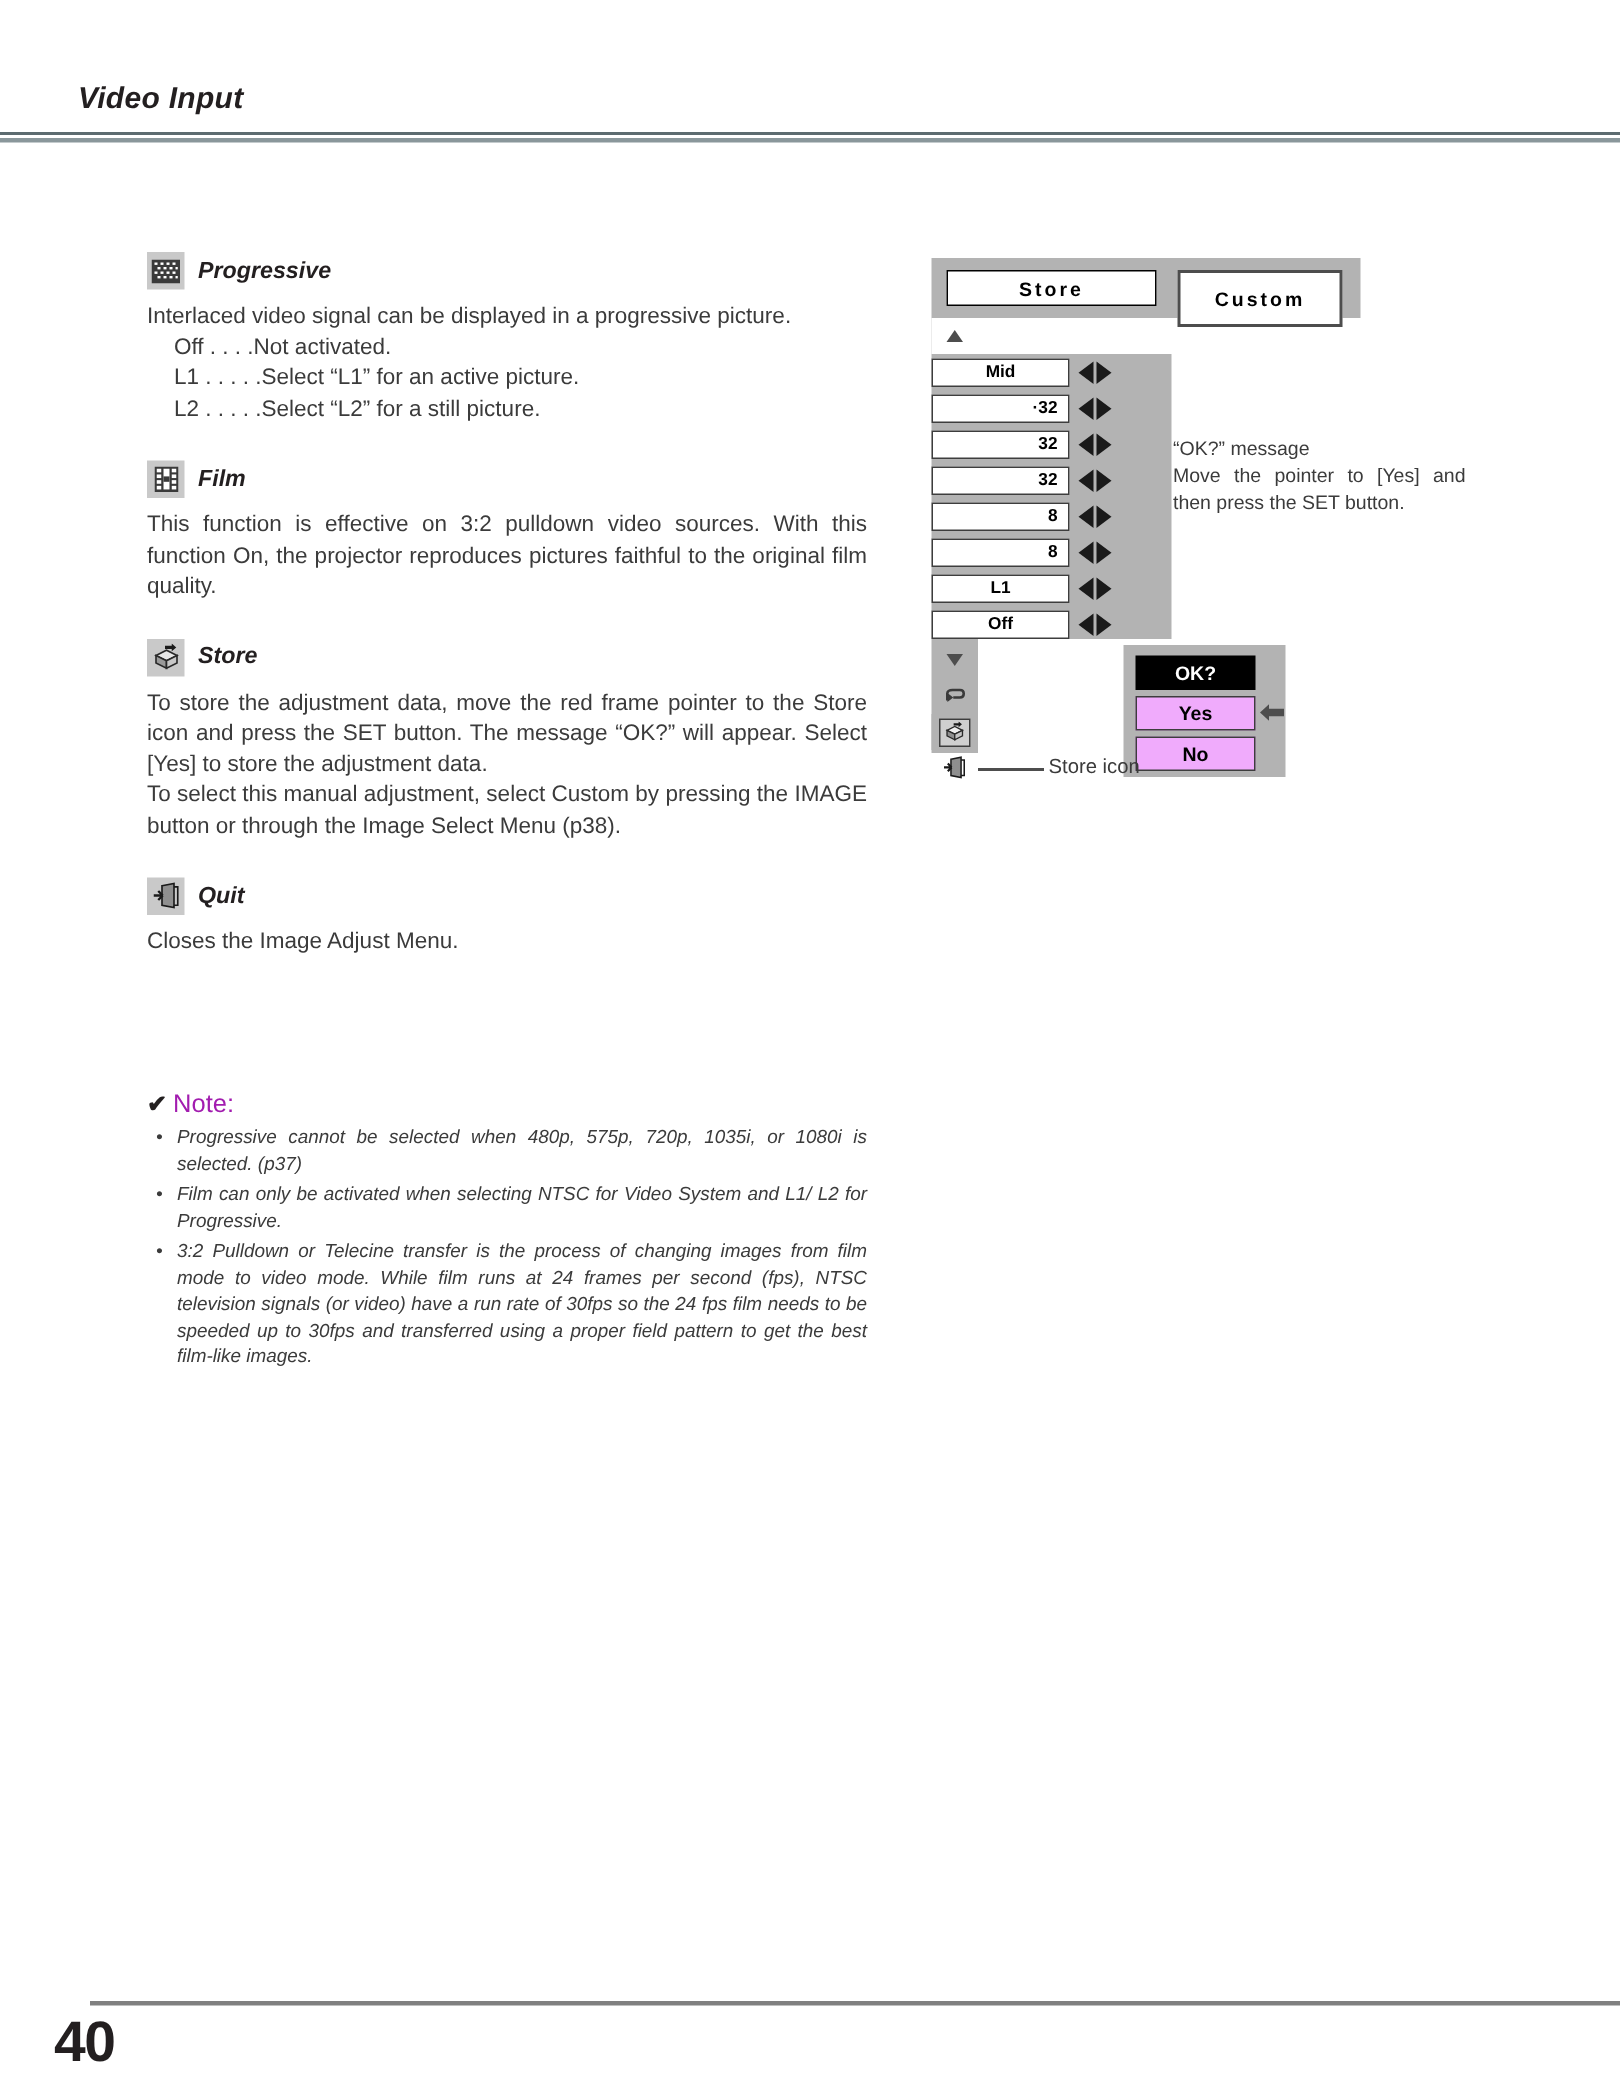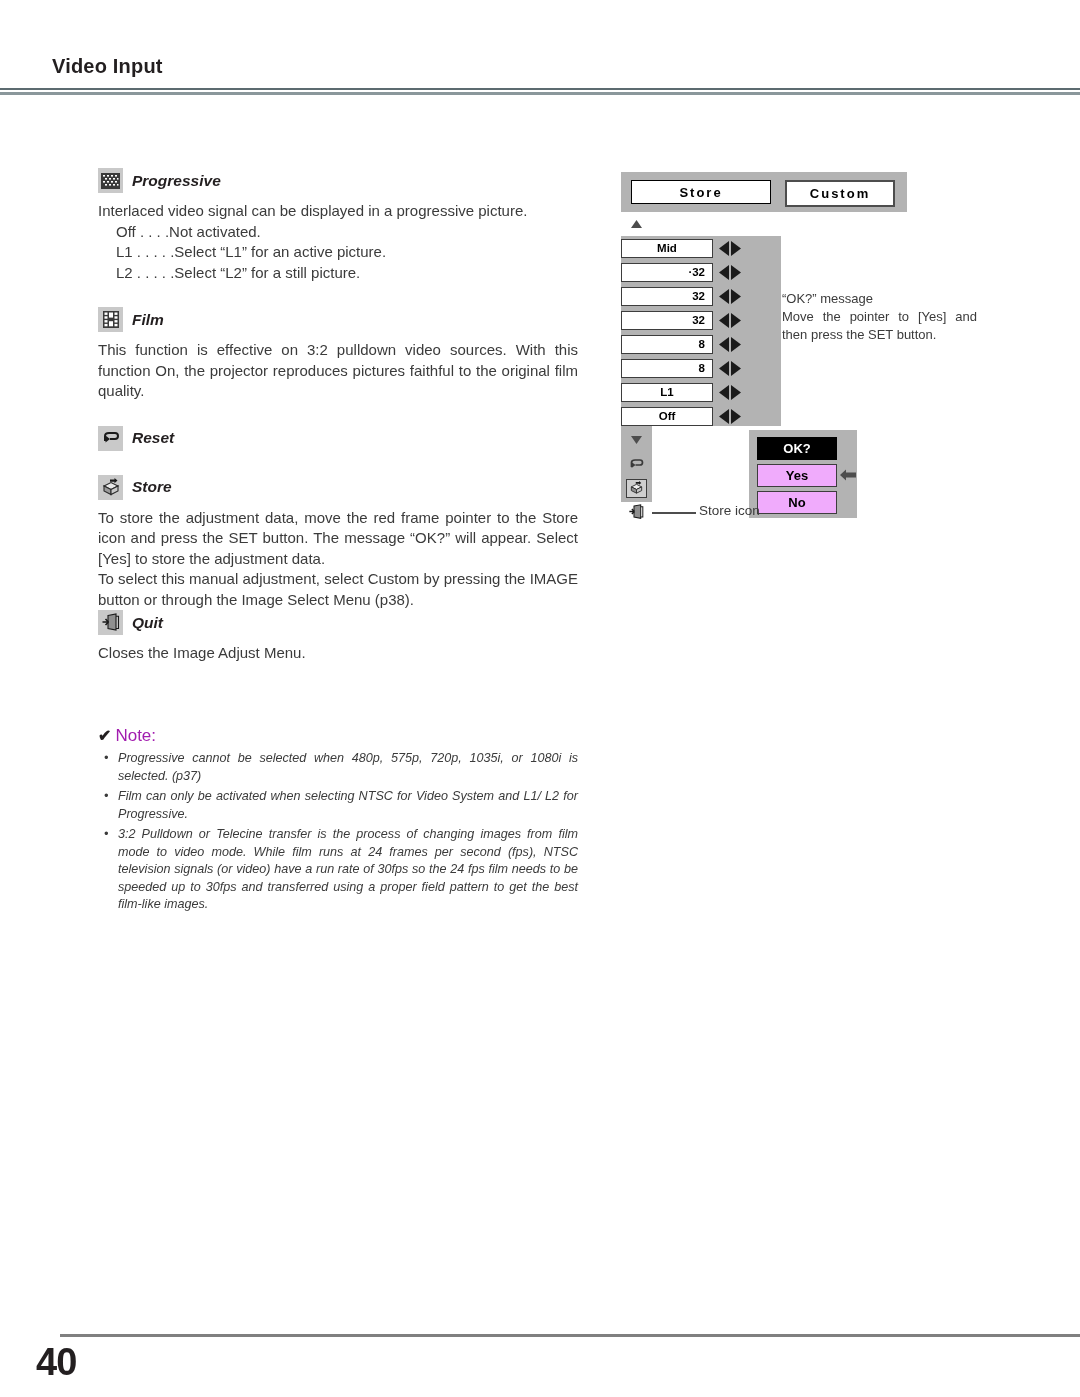--- a/index.html
+++ b/index.html
@@ -5,21 +5,21 @@
   html,body{margin:0;padding:0;}
   body{
     width:1080px;height:1397px;position:relative;background:#ffffff;
     font-family:"Liberation Sans",sans-serif;color:#221f1f;overflow:hidden;
   }
   .page{position:absolute;inset:0;}
 
   
   .hdr-title{
     position:absolute;left:52px;top:55px;
-    font-size:20px;font-weight:bold;
+    font-size:20px;font-weight:bold;font-style:italic;
     letter-spacing:.2px;color:#231f20;
   }
   .hdr-rule{position:absolute;left:0;right:0;top:88px;height:7px;}
   .hdr-rule i{display:block;position:absolute;left:0;right:0;}
   .hdr-rule .r1{top:0;height:2px;background:#5c6b70;}
   .hdr-rule .r2{top:3px;height:1px;background:#ffffff;}
   .hdr-rule .r3{top:4px;height:3px;background:#8a979b;}
 
   
   .ftr-rule{position:absolute;left:60px;right:0;top:1334px;height:3px;background:#808080;}
@@ -64,21 +64,21 @@
   .osd-tabs{
     position:relative;width:286px;height:40px;background:#b3b3b3;
     box-sizing:border-box;padding:8px 10px;display:flex;gap:14px;
   }
   .tab{
     background:#ffffff;border:1px solid #000;box-sizing:border-box;
     display:flex;align-items:center;justify-content:center;
     font-size:13px;font-weight:bold;letter-spacing:2px;color:#000;
   }
   .tab.store{width:140px;height:24px;}
-  .tab.custom{width:110px;height:27px;border:2px solid #4d4d4d;}
+  .tab.custom{width:110px;height:38px;border:2px solid #4d4d4d;}
 
   .osd-body{position:relative;width:160px;}
   .osd-rail{
     position:absolute;left:0;top:0;width:31px;height:290px;background:#b3b3b3;
   }
   .osd-fields{
     position:absolute;left:31px;top:24px;width:129px;height:190px;background:#b3b3b3;
   }
 
   .rail-cell{
@@ -203,48 +203,39 @@
             </g>
             <rect x="6" y="6.6" width="4" height="3.6" fill="#3a3a3a"></rect>
           </svg>
         </span>
         <span class="sec-title">Film</span>
       </div>
       <div class="body-txt">This function is effective on 3:2 pulldown video sources.  With this function On, the projector reproduces pictures faithful to the original film quality.</div>
     </div>
 
     <div class="sec" style="margin-top:24px;">
-      <div class="sec-head">
-        <span class="sec-icon">
-          <svg width="20" height="16" viewBox="0 0 20 16">
-            <path d="M4 11 L4 6 Q4 3 8 3 L14 3 Q17 3 17 6 Q17 9 14 9 L9 9" fill="none" stroke="#1a1a1a" stroke-width="2"></path>
-            <path d="M9 9 L4.5 12.5 L4.5 5.5 Z" fill="#1a1a1a"></path>
-          </svg>
-        </span>
-        <span class="sec-title">Reset</span>
-      </div>
     </div>
 
     <div class="sec" style="margin-top:24px;">
       <div class="sec-head">
         <span class="sec-icon">
           <svg width="20" height="19" viewBox="0 0 20 19">
             <path d="M3 8 L10 4.5 L17 8 L10 11.5 Z" fill="#e8e8e8" stroke="#2a2a2a" stroke-width="1.1"></path>
             <path d="M3 8 L3 13 L10 16.5 L10 11.5 Z" fill="#9a9a9a" stroke="#2a2a2a" stroke-width="1.1"></path>
             <path d="M17 8 L17 13 L10 16.5 L10 11.5 Z" fill="#c8c8c8" stroke="#2a2a2a" stroke-width="1.1"></path>
             <path d="M9 1.5 L13.5 1.5 L13.5 0 L16.5 2.6 L13.5 5.2 L13.5 3.7 L9 3.7 Z" fill="#1a1a1a"></path>
           </svg>
         </span>
         <span class="sec-title">Store</span>
       </div>
       <div class="body-txt">To store the adjustment data, move the red frame pointer to the Store icon and press the SET button. The message “OK?” will appear.  Select [Yes] to store the adjustment data.</div>
       <div class="body-txt">To select this manual adjustment, select Custom by pressing the IMAGE button or through the Image Select Menu (p38).</div>
     </div>
 
-    <div class="sec" style="">
+    <div class="sec" style="margin-top:24px;">
       <div class="sec-head">
         <span class="sec-icon">
           <svg width="20" height="19" viewBox="0 0 20 19">
             <path d="M7 2.5 L15 1 L15 17 L7 15.5 Z" fill="#8f8f8f" stroke="#1a1a1a" stroke-width="1.1"></path>
             <path d="M15 3.2 L17.5 3.2 L17.5 15.5 L15 15.5" fill="none" stroke="#1a1a1a" stroke-width="1.1"></path>
             <path d="M1.5 9 L7.5 9 M7.5 9 L4.5 6 M7.5 9 L4.5 12" stroke="#1a1a1a" stroke-width="1.6" fill="none"></path>
           </svg>
         </span>
         <span class="sec-title">Quit</span>
       </div>

